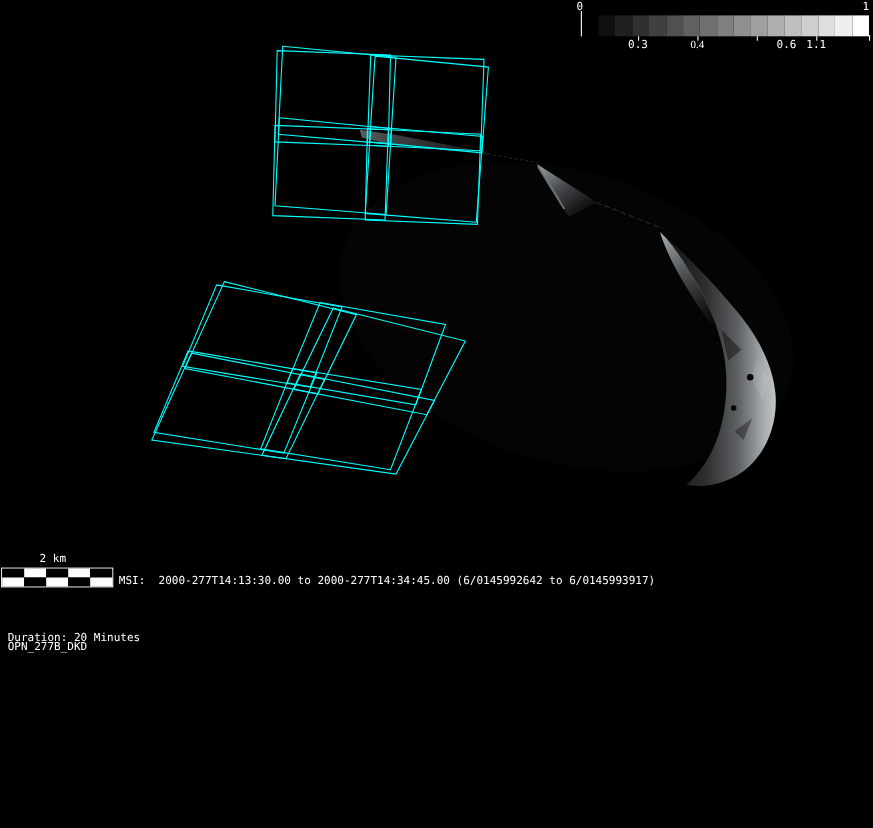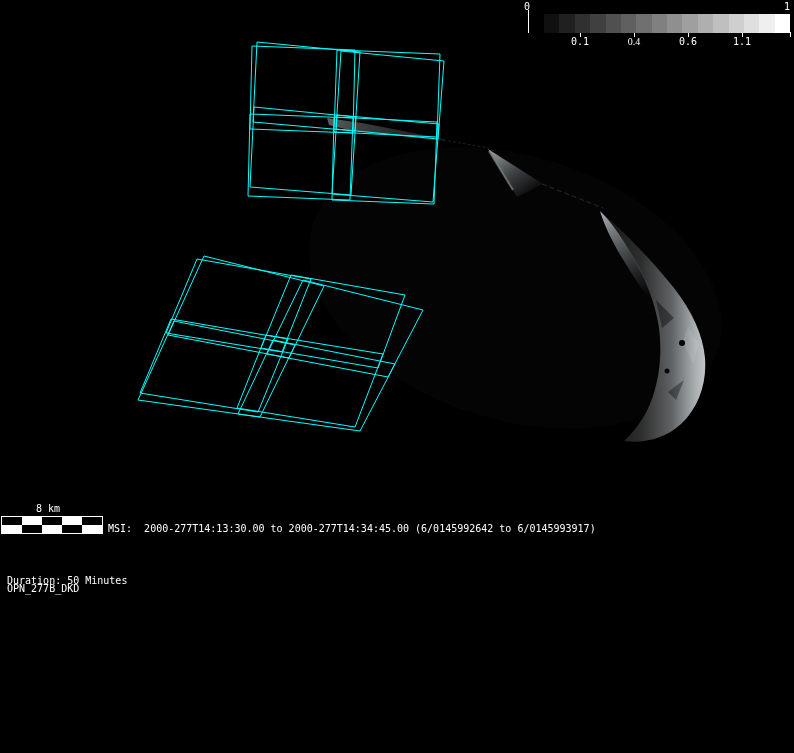--- a/index.html
+++ b/index.html
@@ -105,43 +105,43 @@
         <div style="flex: 1 1 0%; background: rgb(175, 175, 175);"></div>
         <div style="flex: 1 1 0%; background: rgb(191, 191, 191);"></div>
         <div style="flex: 1 1 0%; background: rgb(207, 207, 207);"></div>
         <div style="flex: 1 1 0%; background: rgb(223, 223, 223);"></div>
         <div style="flex: 1 1 0%; background: rgb(239, 239, 239);"></div>
         <div style="flex: 1 1 0%; background: rgb(255, 255, 255);"></div>
       </div>
   <div class="cb-tick" style="left: 528px; top: 10px; height: 23px;"></div>
       <div class="cb-tick" style="left: 790px; top: 32px; height: 5px;"></div>
       <div class="cb-tick" style="left: 580px; top: 33px; height: 4px;"></div>
-      <div class="cb-ticklabel" style="left: 565px;">0.1</div>
+      <div class="cb-ticklabel" style="left: 565px;">0.3</div>
       <div class="cb-tick" style="left: 634px; top: 33px; height: 4px;"></div>
       <div class="cb-ticklabel" style="left: 619px; font-family: Liberation Serif, serif;">0.4</div>
       <div class="cb-tick" style="left: 688px; top: 33px; height: 4px;"></div>
-      <div class="cb-ticklabel" style="left: 673px; text-align: center;">0.6</div>
+      <div class="cb-ticklabel" style="left: 700px; text-align: center;">0.6</div>
       <div class="cb-tick" style="left: 742px; top: 33px; height: 4px;"></div>
       <div class="cb-ticklabel" style="left: 727px;">1.1</div>
     </div>
 
-  <div id="scale-bar-label" style="left: 1px; top: 503px; width: 94px;">8 km</div>
+  <div id="scale-bar-label" style="left: 1px; top: 503px; width: 94px;">2 km</div>
   <div id="scale-bar" style="left: 1px; top: 516px; width: 100px; height: 16px;">
       <div class="sb-row">
         <div class="sb-cell" style="width: 20px; height: 8px; background: rgb(0, 0, 0);"></div>
         <div class="sb-cell" style="width: 20px; height: 8px; background: rgb(255, 255, 255);"></div>
         <div class="sb-cell" style="width: 20px; height: 8px; background: rgb(0, 0, 0);"></div>
         <div class="sb-cell" style="width: 20px; height: 8px; background: rgb(255, 255, 255);"></div>
         <div class="sb-cell" style="width: 20px; height: 8px; background: rgb(0, 0, 0);"></div>
       </div>
       <div class="sb-row">
         <div class="sb-cell" style="width: 20px; height: 8px; background: rgb(255, 255, 255);"></div>
         <div class="sb-cell" style="width: 20px; height: 8px; background: rgb(0, 0, 0);"></div>
         <div class="sb-cell" style="width: 20px; height: 8px; background: rgb(255, 255, 255);"></div>
         <div class="sb-cell" style="width: 20px; height: 8px; background: rgb(0, 0, 0);"></div>
         <div class="sb-cell" style="width: 20px; height: 8px; background: rgb(255, 255, 255);"></div>
       </div>
     </div>
 
   <div class="txt" id="status-line" style="left:108px;top:522px;">MSI:  2000-277T14:13:30.00 to 2000-277T14:34:45.00 (6/0145992642 to 6/0145993917)</div>
   <div class="txt" id="sequence-id" style="left:7px;top:546px;margin-top:36px;">OPN_277B_DKD</div>
-  <div class="txt" id="sequence-duration" style="left:7px;top:574px;">Duration: 50 Minutes</div>
+  <div class="txt" id="sequence-duration" style="left:7px;top:574px;">Duration: 20 Minutes</div>
 </div>
 
 </body></html>

